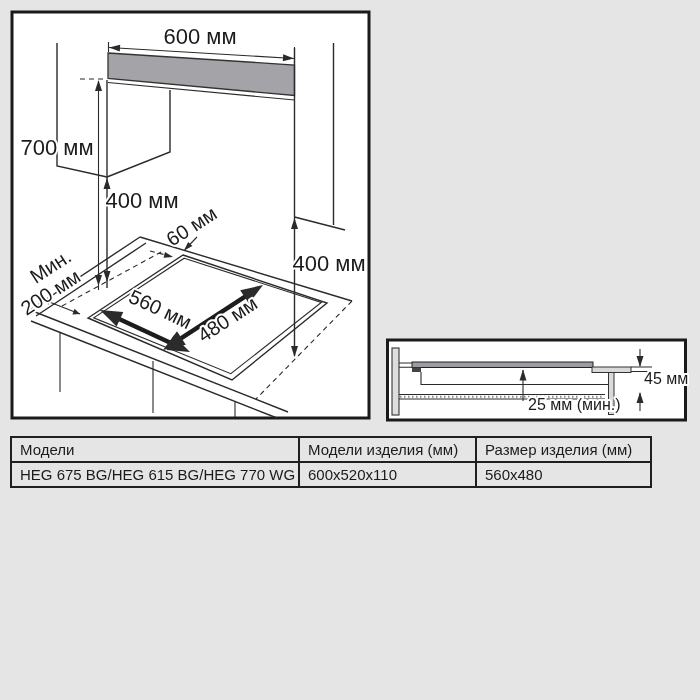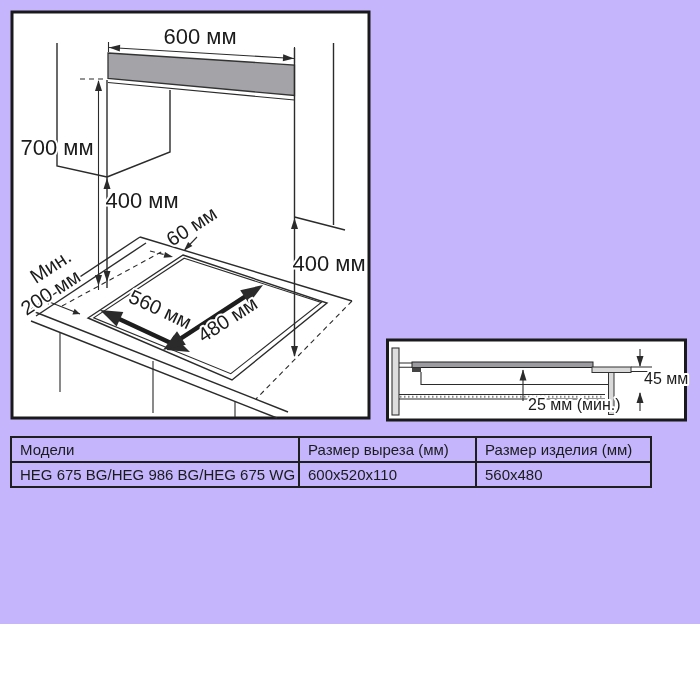--- a/index.html
+++ b/index.html
@@ -1,16 +1,16 @@
 <!DOCTYPE html>
 <html><head>
 <meta charset="utf-8">
 <style>
   html,body{margin:0;padding:0;background:#ffffff;}
-  #stage{position:relative;width:700px;height:624px;background:#c4b5fd;
+  #stage{position:relative;width:700px;height:700px;background:#e5e5e5;
          font-family:"Liberation Sans", sans-serif;overflow:hidden;}
   svg{position:absolute;left:0;top:0;}
   svg text{fill:#1b1b1b;font-family:"Liberation Sans",sans-serif;
            paint-order:stroke;stroke:#ffffff;stroke-width:4px;stroke-linejoin:round;}
   .dim-lg{font-size:22px;}
   .dim-md{font-size:20px;}
   .dim-sm{font-size:16px;}
   .ln{stroke:#2b2b2b;stroke-width:1.4;fill:none;}
   .lnthin{stroke:#2b2b2b;stroke-width:1.1;fill:none;}
   .dash{stroke-dasharray:5 4;}
@@ -174,24 +174,24 @@
 
 <table id="spec-table">
   <colgroup>
     <col style="width:288px">
         <col style="width:177px">
         <col style="width:175px">
   </colgroup>
   <tbody>
         <tr>
     <th>Модели</th>
-    <th>Размер выреза (мм)</th>
+    <th>Модели изделия (мм)</th>
     <th>Размер изделия (мм)</th>
   </tr>
   <tr>
-    <td>HEG 675 BG/HEG 986 BG/HEG 675 WG</td>
+    <td>HEG 675 BG/HEG 615 BG/HEG 770 WG</td>
     <td>600x520x110</td>
     <td>560x480</td>
   </tr>
 </tbody>
     </table>
 
 </div>
 
 </body></html>

